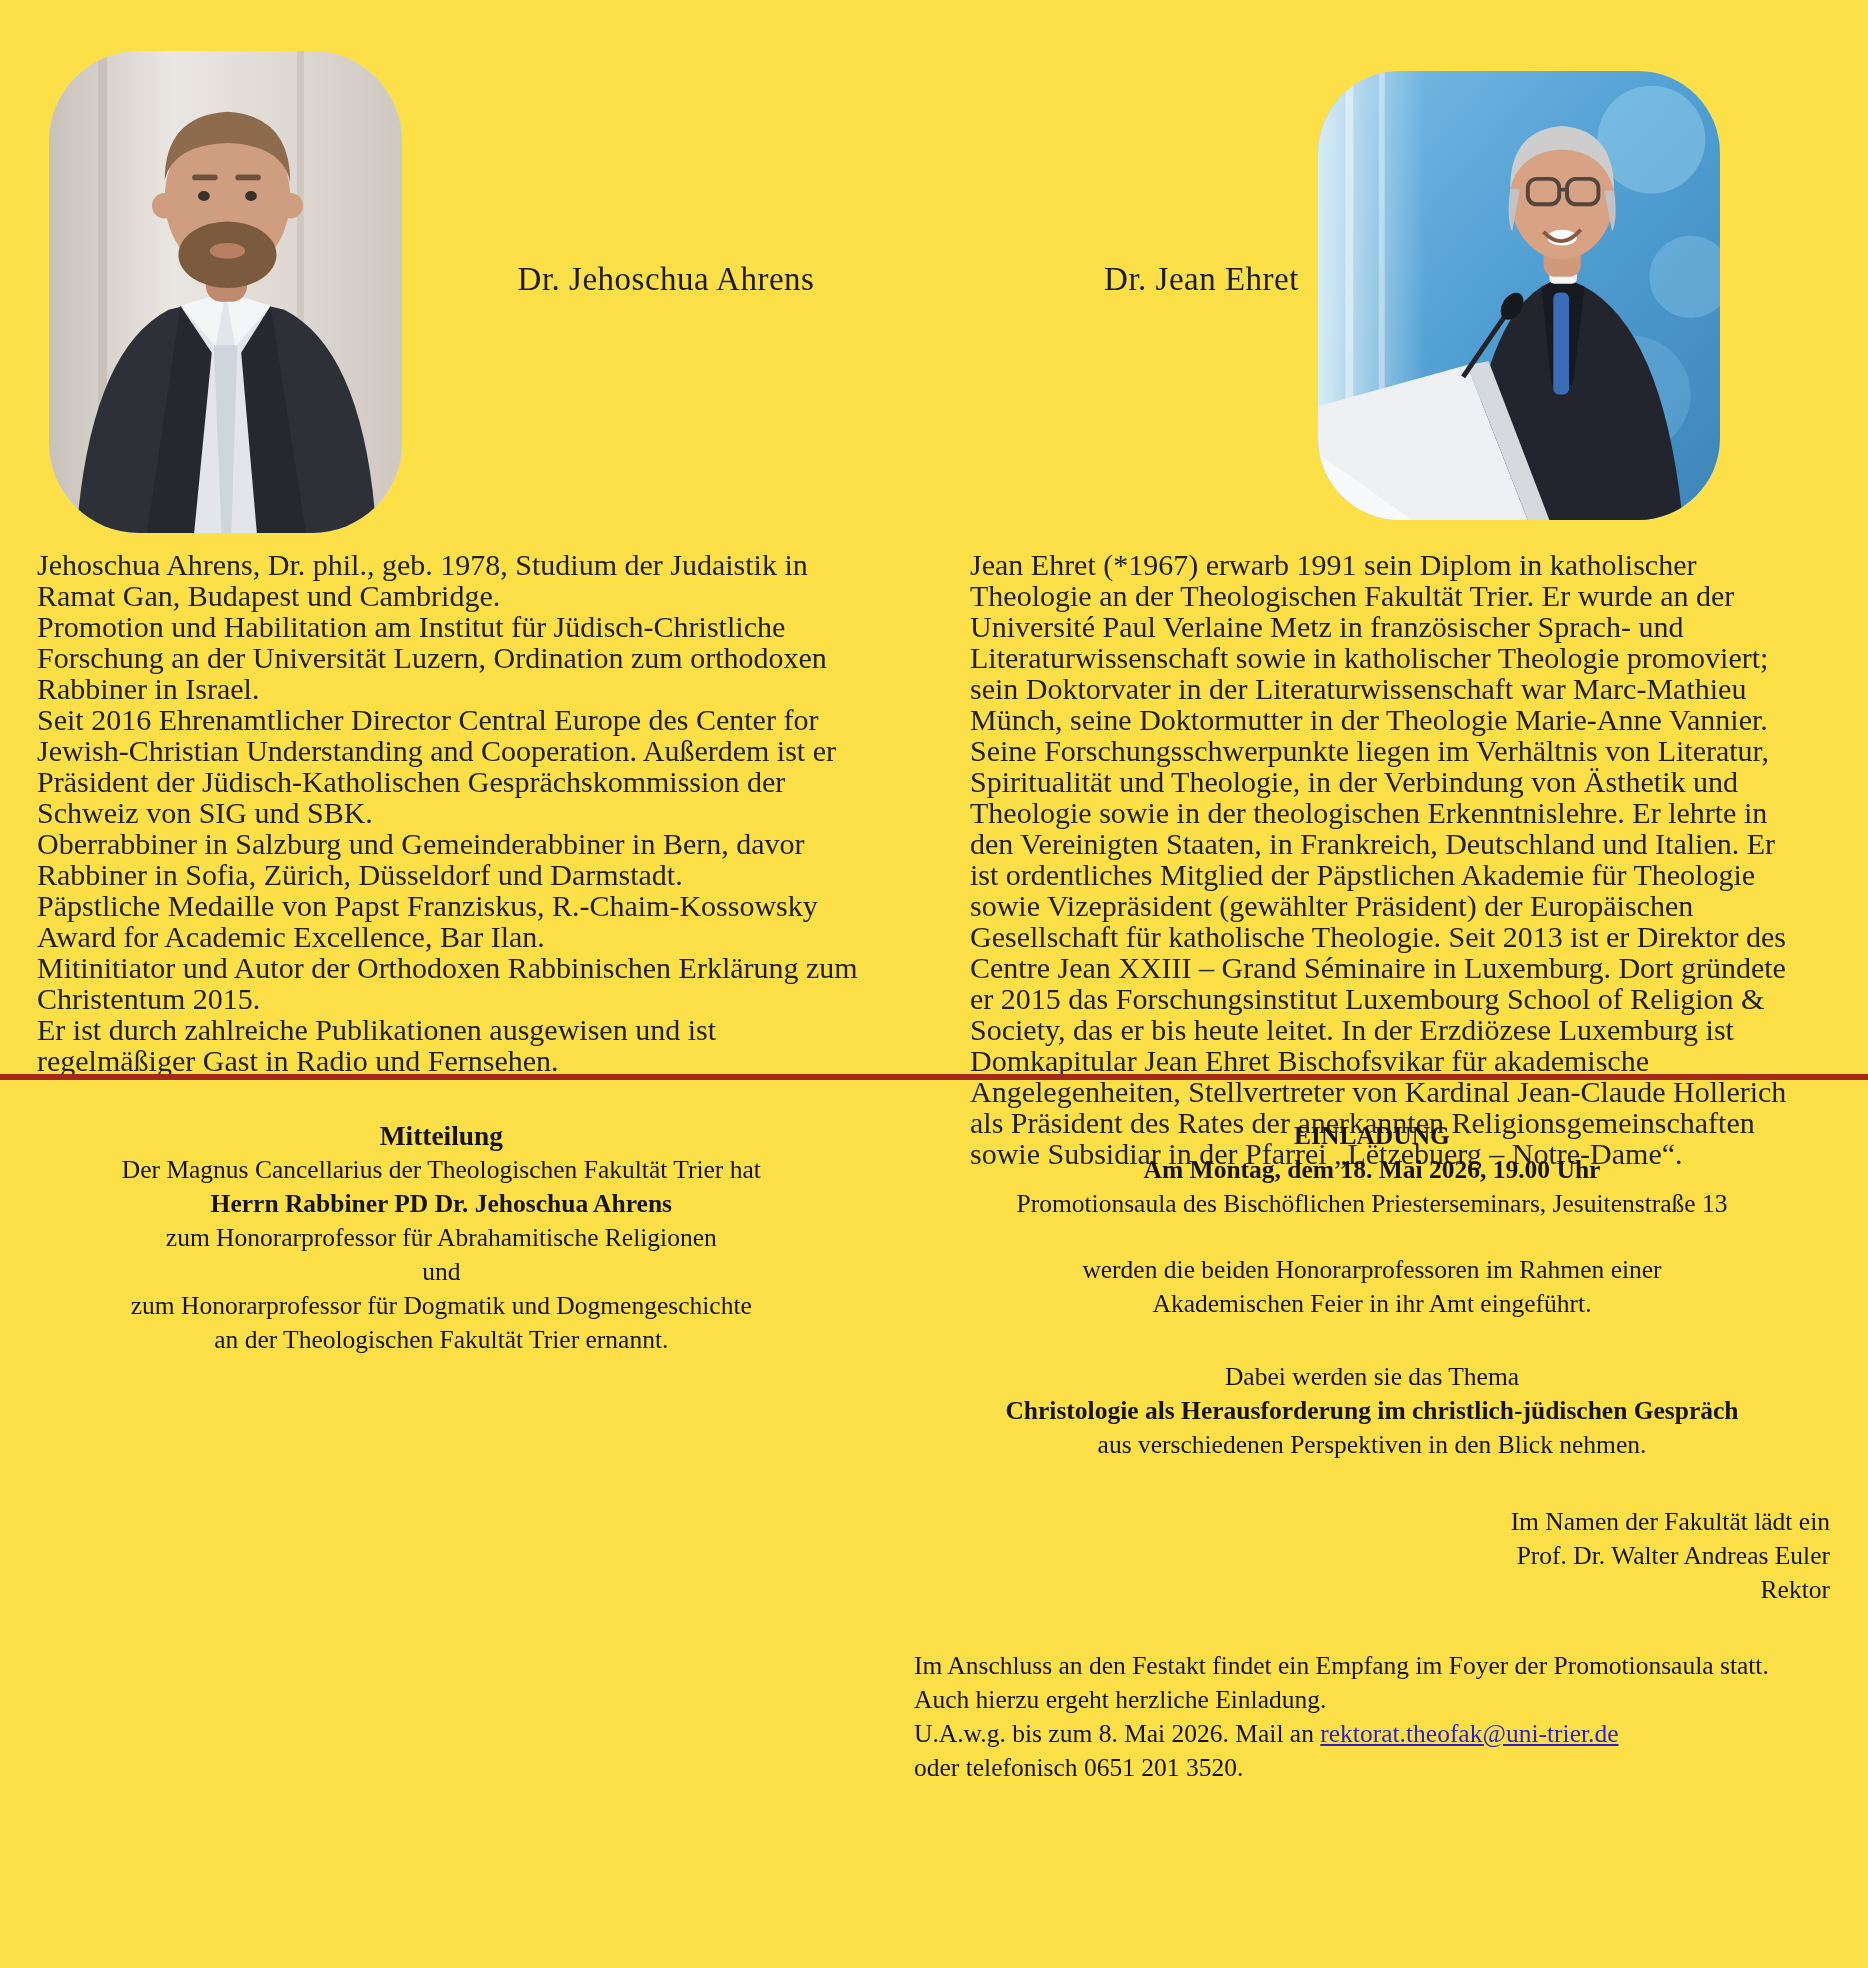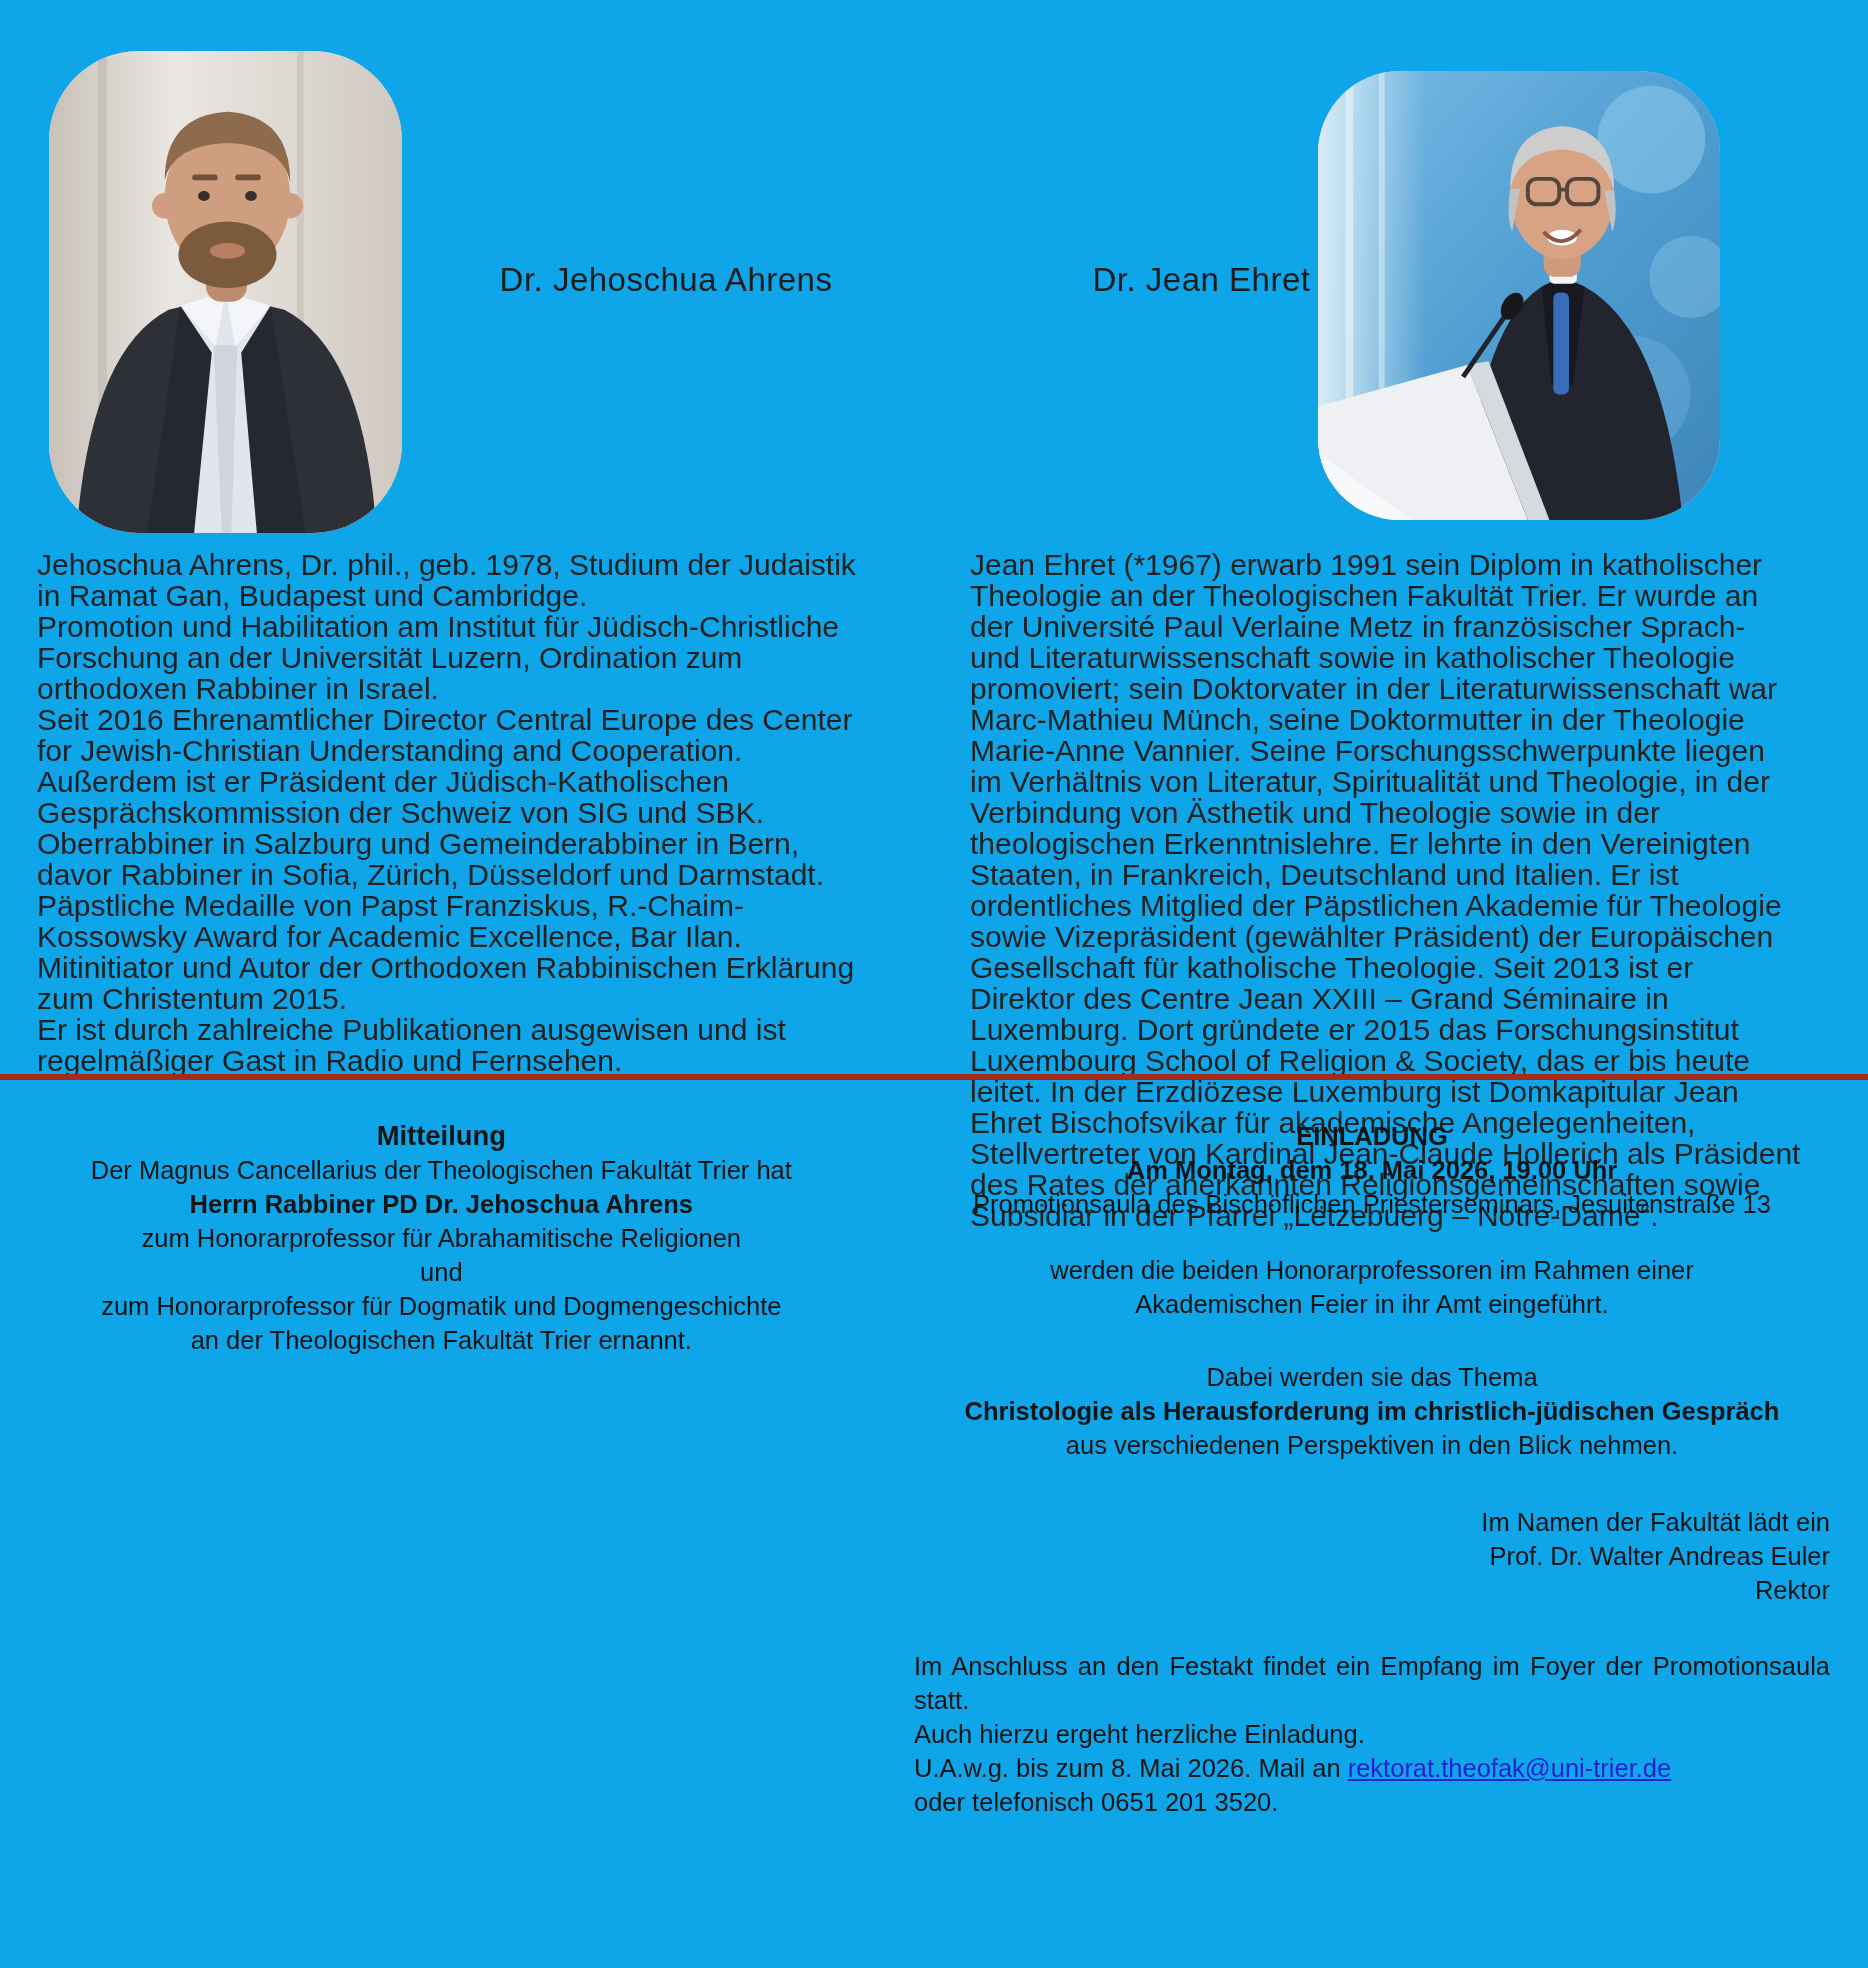--- a/index.html
+++ b/index.html
@@ -1,18 +1,18 @@
 <!DOCTYPE html>
 <html lang="de"><head>
 <meta charset="utf-8">
 <style>
   html,body{margin:0;padding:0;background:#ffffff;}
   .page{
-    position:relative;width:1868px;height:1968px;background:#0ea5e9;
-    font-family:Liberation Sans, sans-serif;color:#1e1e1e;overflow:hidden;
+    position:relative;width:1868px;height:1968px;background:#fde047;
+    font-family:Liberation Serif, serif;color:#1e1e1e;overflow:hidden;
   }
   .photo{position:absolute;overflow:hidden;background:#ddd;}
   .photo svg{display:block;width:100%;height:100%;}
   .photo-ahrens{left:49px;top:51px;width:353px;height:482px;border-radius:90px;}
   .photo-ehret{left:1318px;top:71px;width:402px;height:449px;border-radius:82px;}
 
   .name{position:absolute;font-size:33px;letter-spacing:0.5px;color:#1c1c1c;text-align:center;}
   .name-ahrens{left:421px;top:261px;width:490px;}
   .name-ehret{left:971px;top:261px;width:461px;}
 

